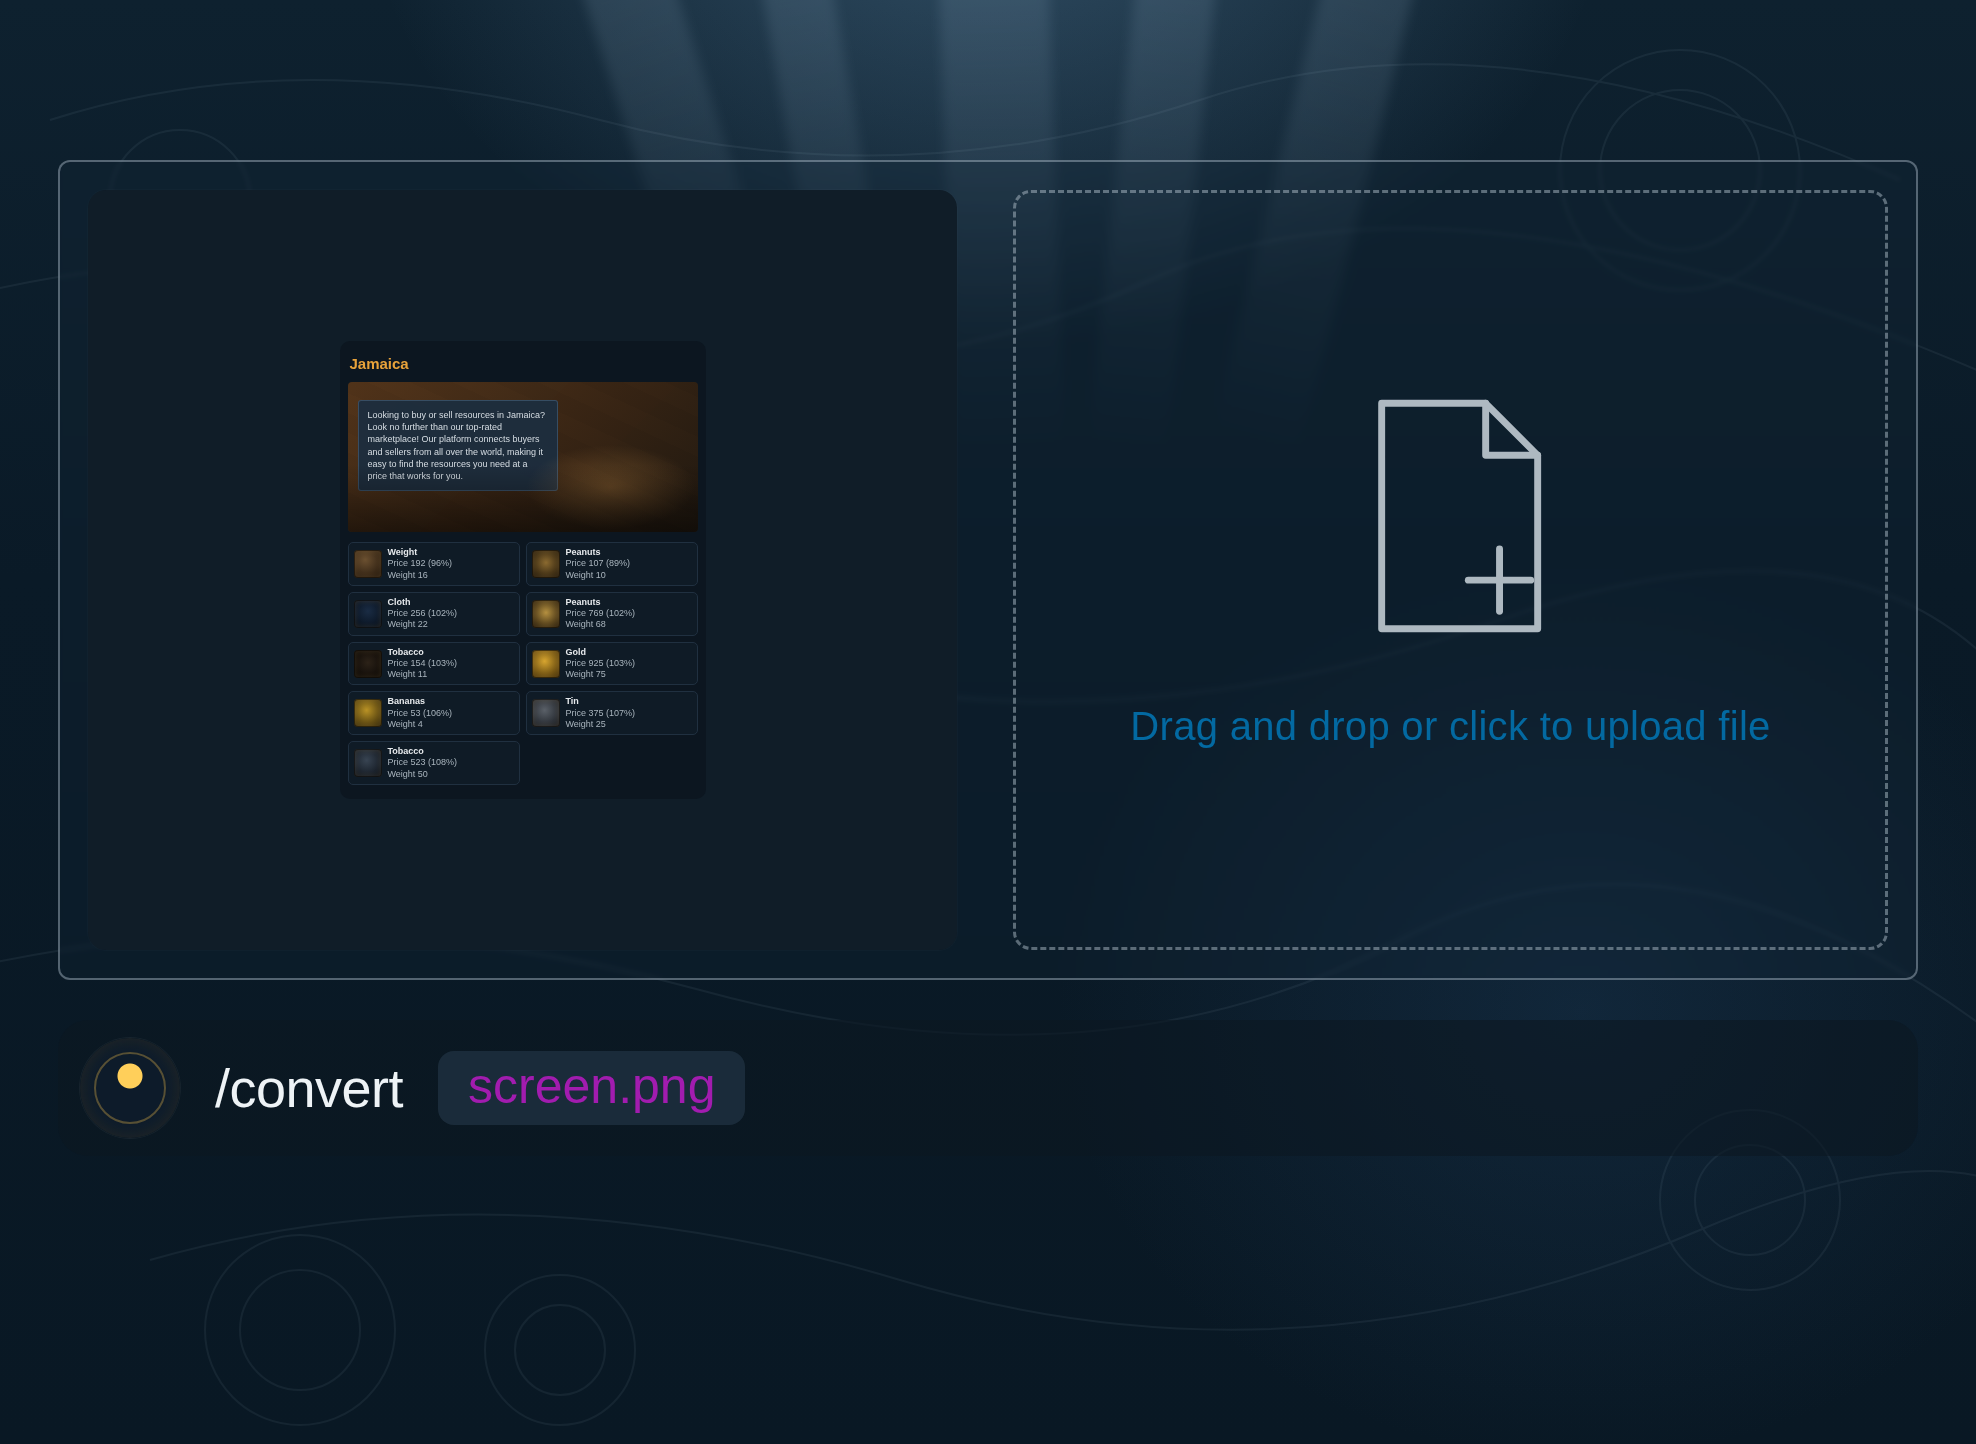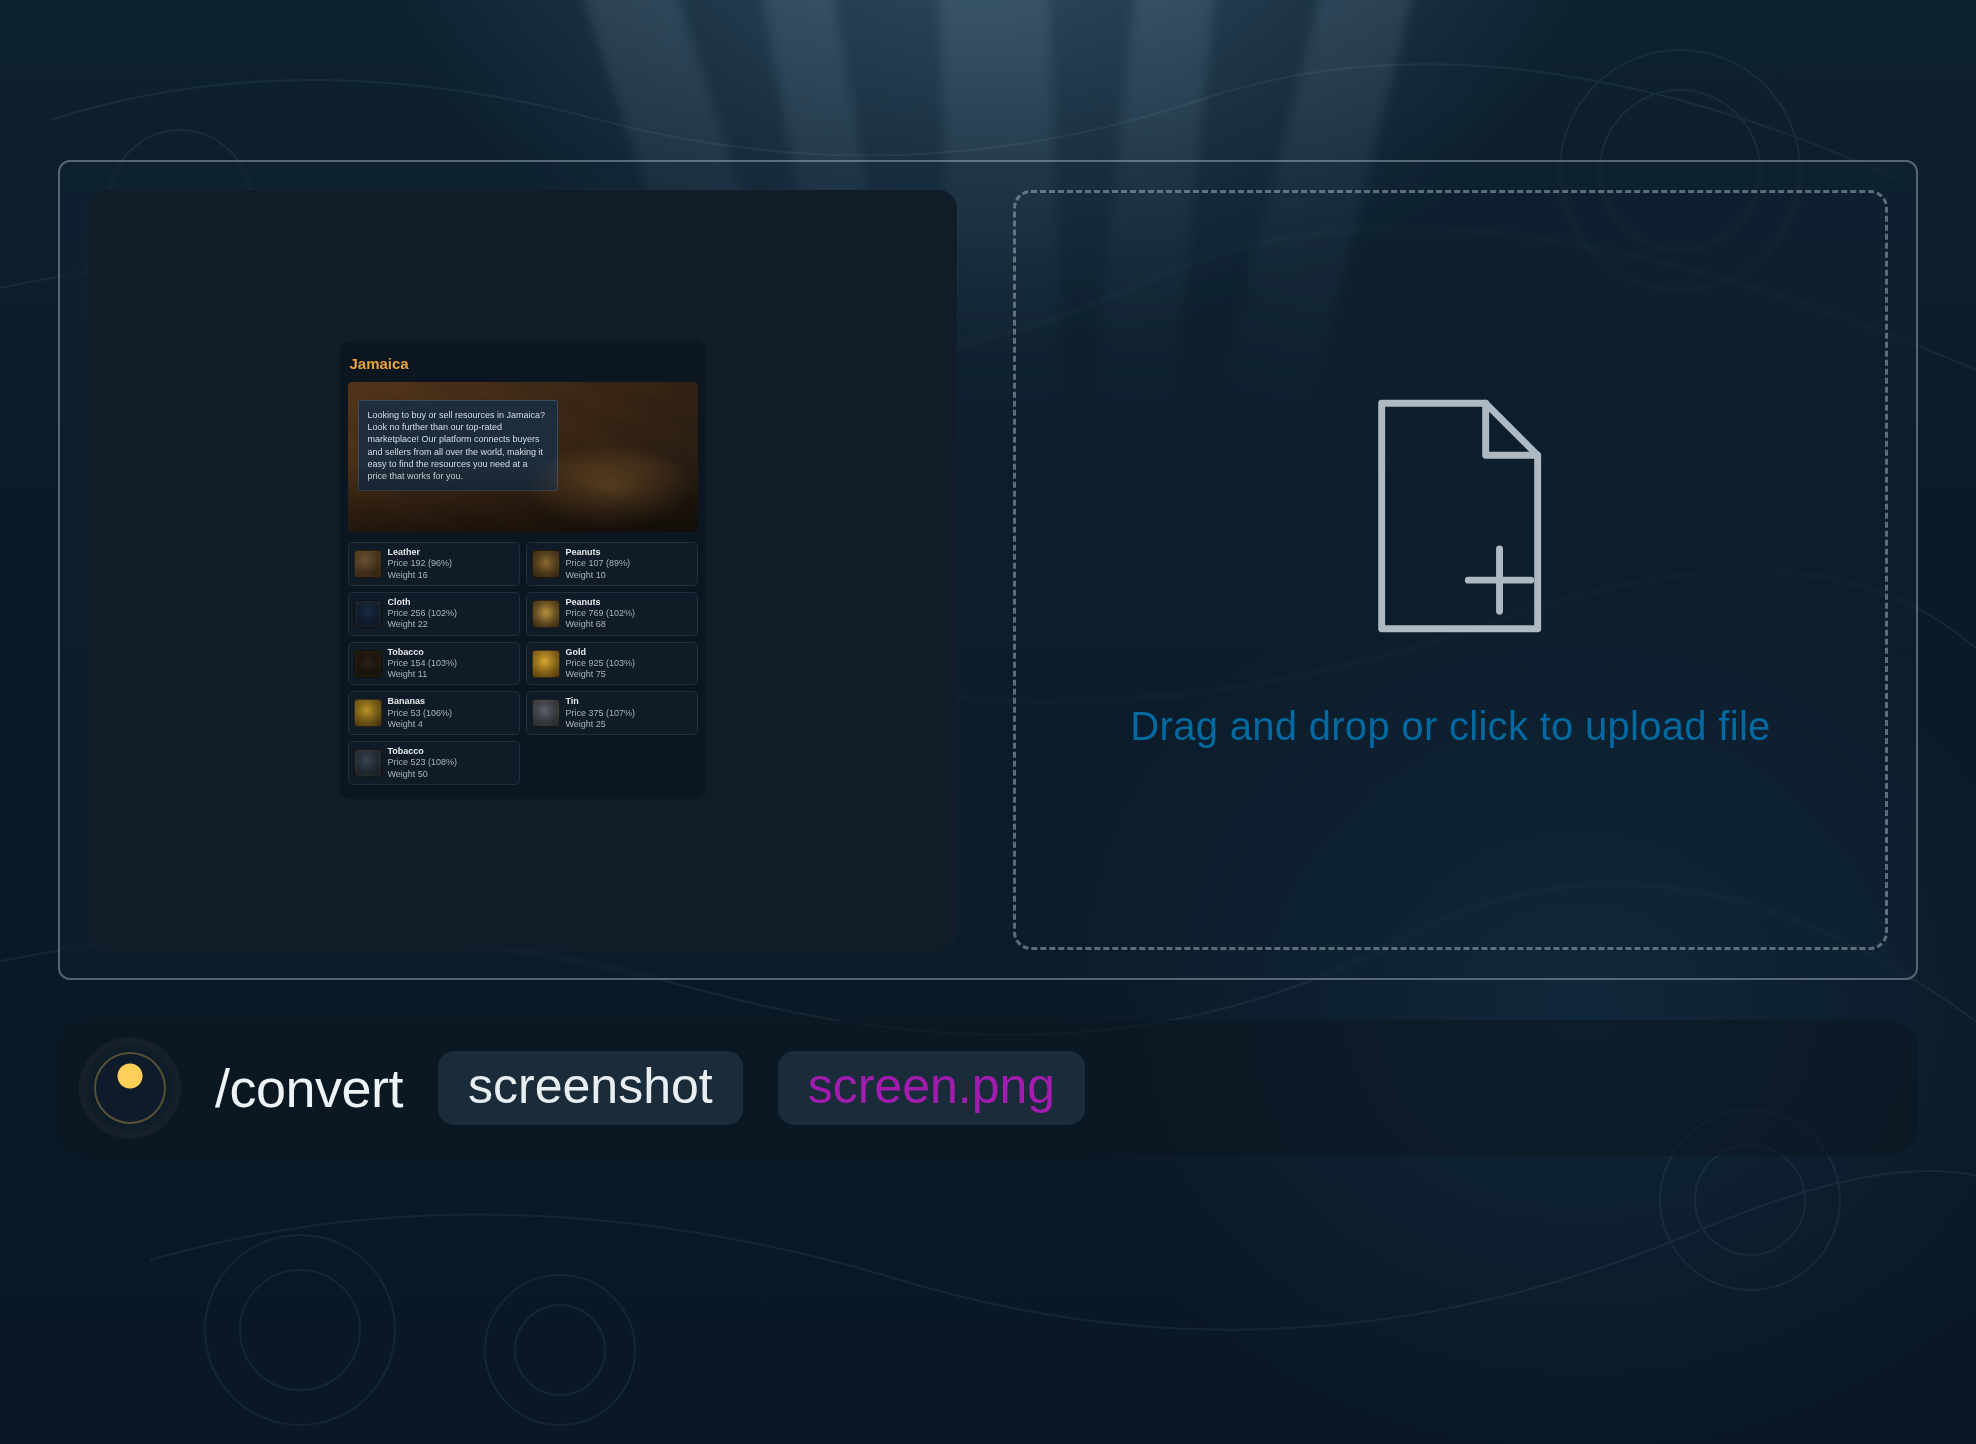--- a/index.html
+++ b/index.html
@@ -197,21 +197,21 @@
     <div class="preview">
       <div class="shot">
         <div class="shot-title">Jamaica</div>
         <div class="shot-hero">
           <div class="shot-tooltip">Looking to buy or sell resources in Jamaica? Look no further than our top-rated marketplace! Our platform connects buyers and sellers from all over the world, making it easy to find the resources you need at a price that works for you.</div>
         </div>
         <div class="shot-grid" id="res-grid">
             <div class="res-card">
               <div class="res-icon ic-leather"></div>
               <div class="res-info">
-                <div class="res-name">Leather</div>
+                <div class="res-name">Weight</div>
                 <div class="res-line">Price 192 (96%)</div>
                 <div class="res-line">Weight 16</div>
               </div>
             </div>
             <div class="res-card">
               <div class="res-icon ic-pea"></div>
               <div class="res-info">
                 <div class="res-name">Peanuts</div>
                 <div class="res-line">Price 107 (89%)</div>
                 <div class="res-line">Weight 10</div>
@@ -290,15 +290,14 @@
       </div>
       <div class="dz-text">Drag and drop or click to upload file</div>
     </div>
 
   </div>
 </div>
 
 <div class="cmdbar">
   <div class="avatar" title="Alliance Helper"></div>
   <div class="cmd">/convert</div>
-  <div class="chip">screenshot</div>
   <div class="chip file">screen.png</div>
 </div>
 
 </body></html>

